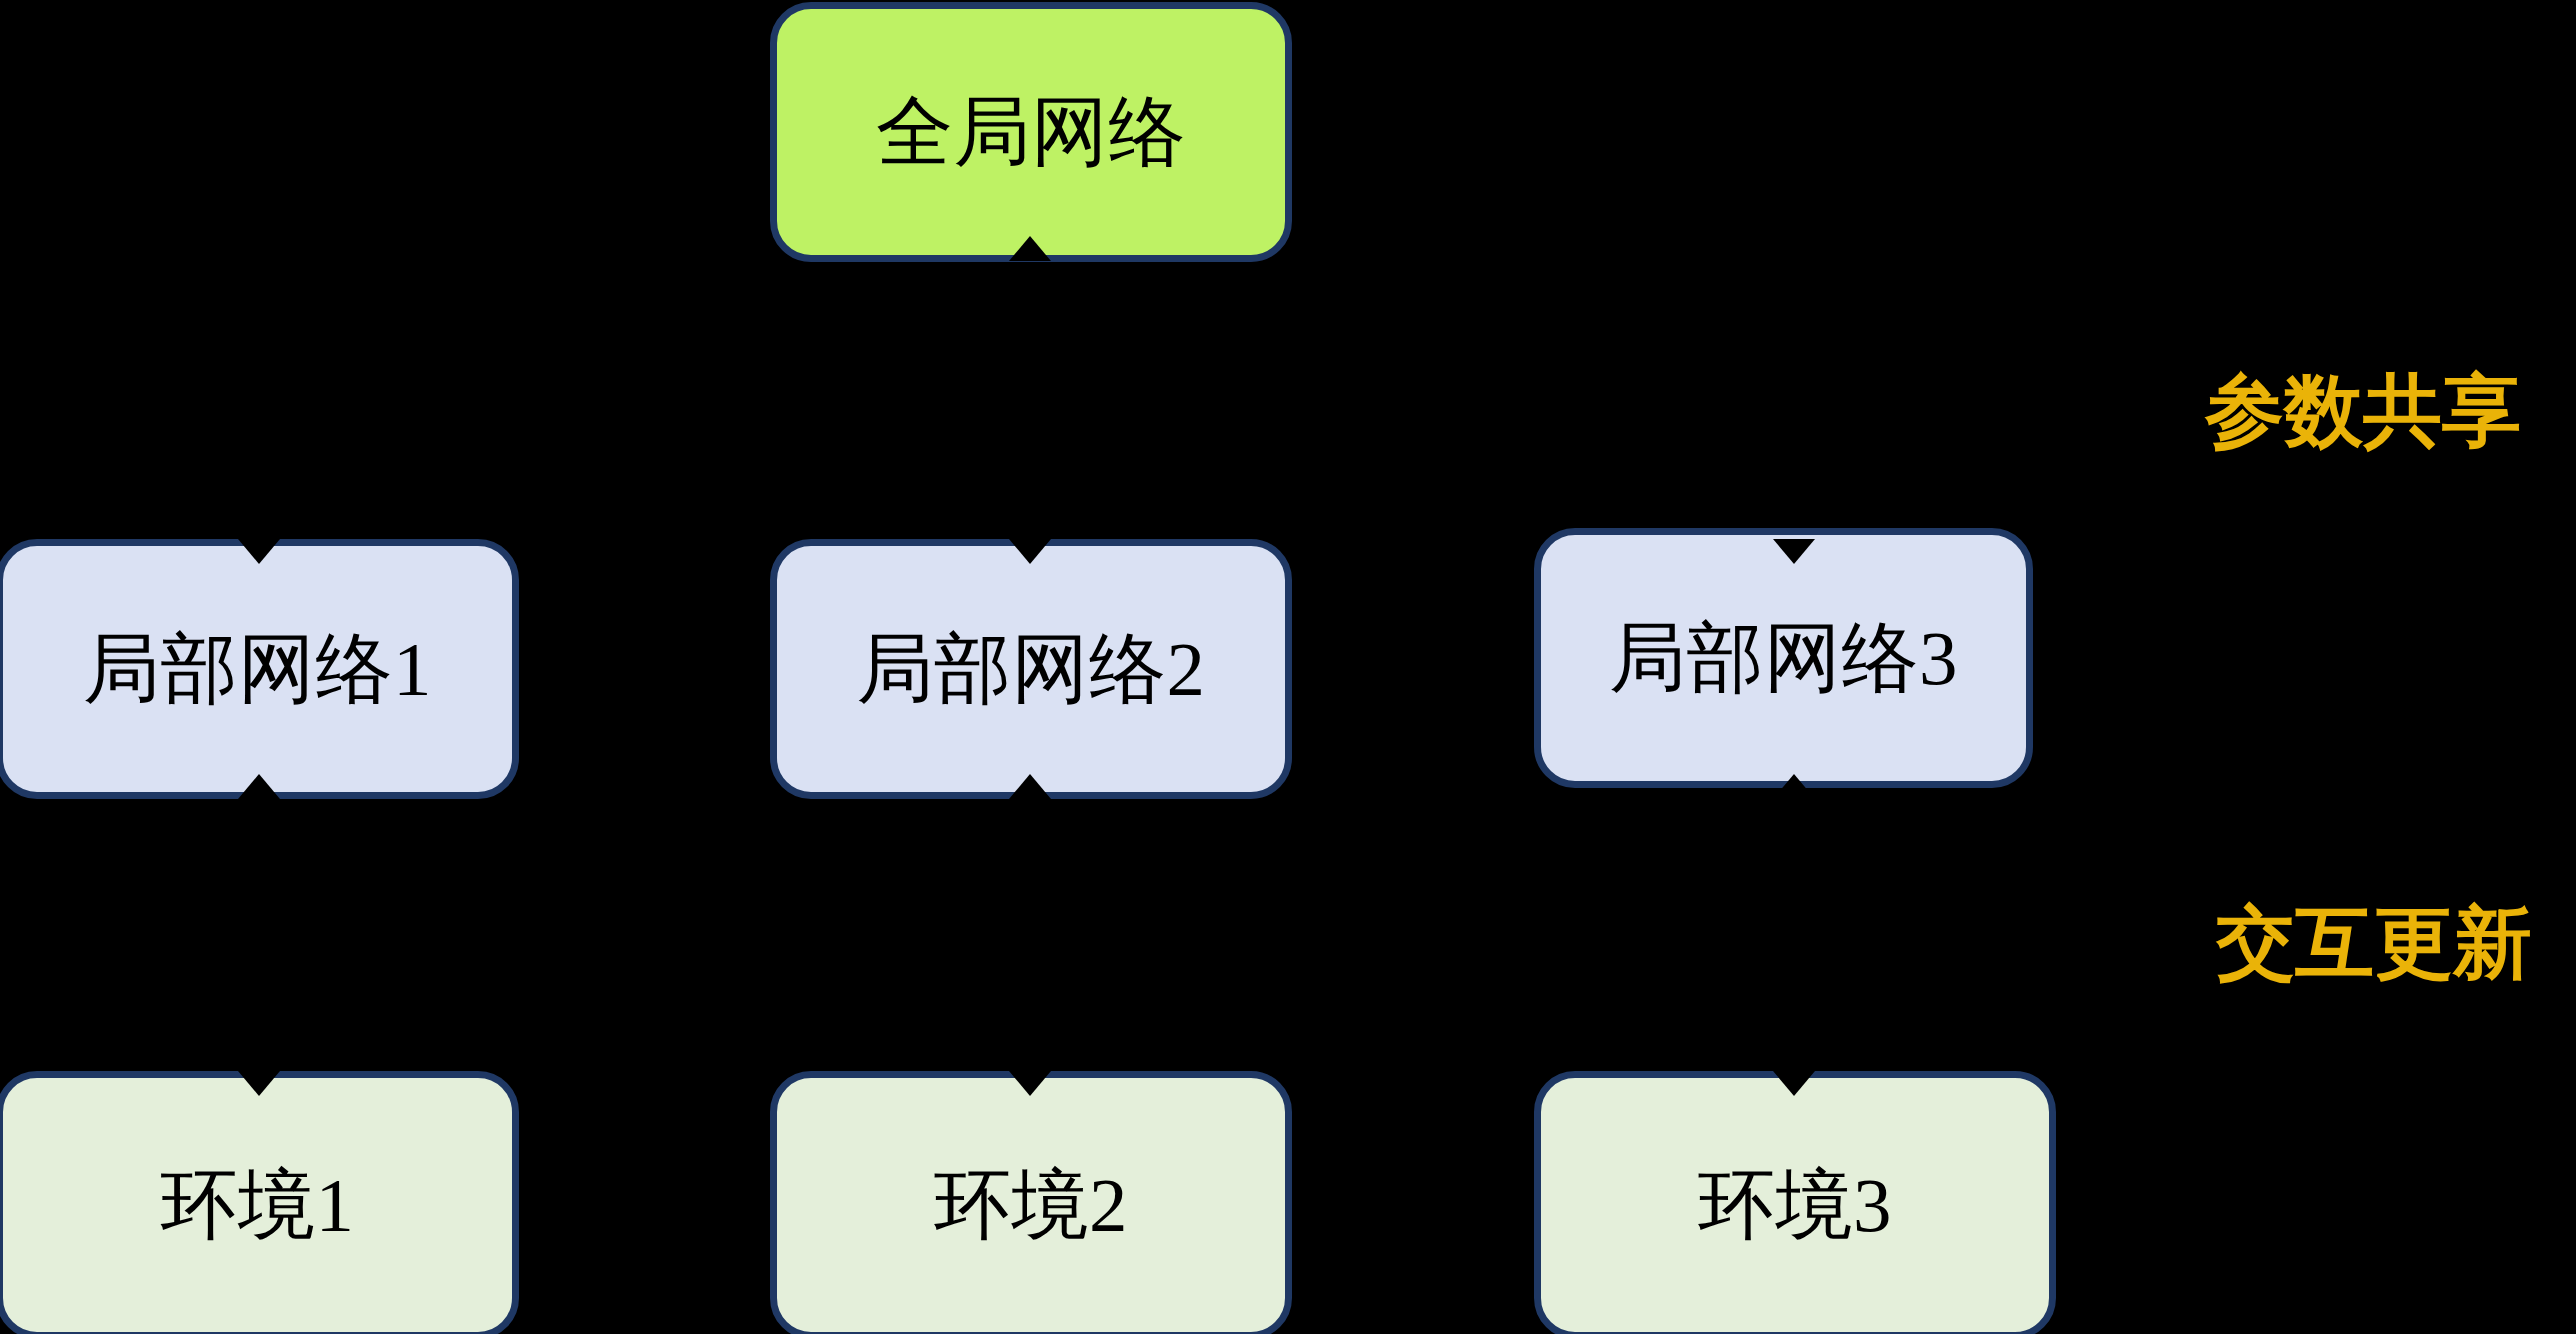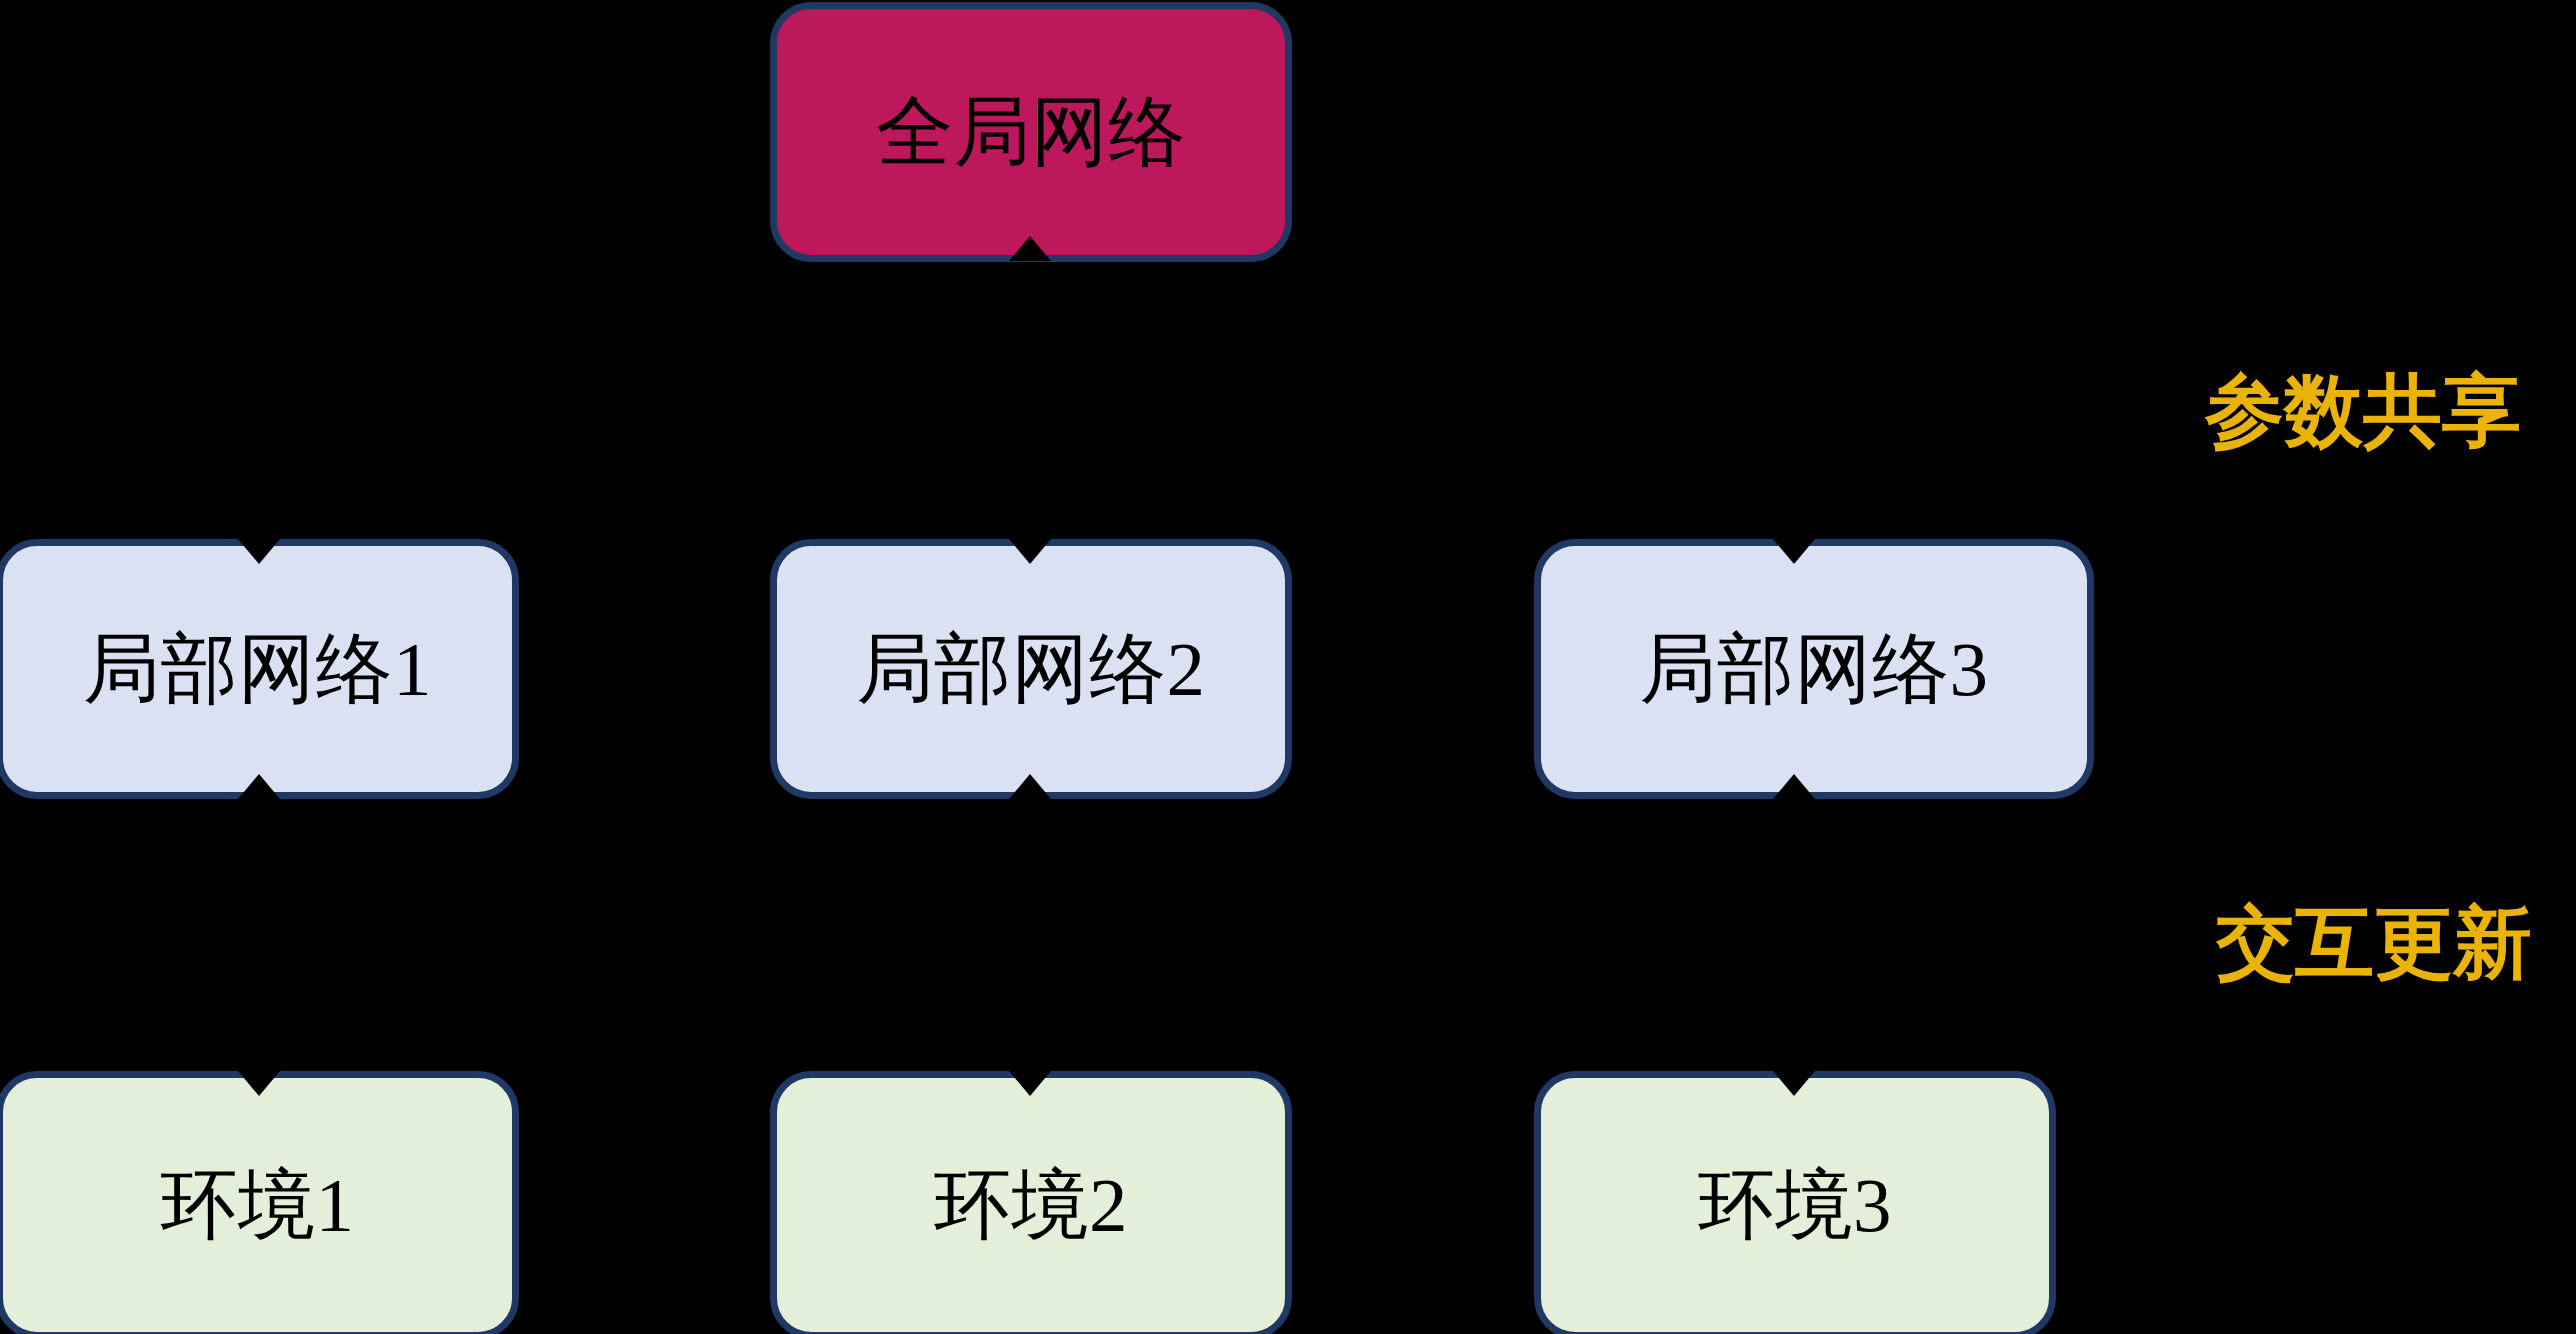--- a/index.html
+++ b/index.html
@@ -25,21 +25,21 @@
     justify-content: center;
     z-index: 3;
   }
   .node-label {
     font-size: 77px;
     line-height: 1;
     color: #000000;
     white-space: nowrap;
     letter-spacing: 0.5px;
   }
-  .fill-global { background: #be185d; align-items: center; }
+  .fill-global { background: #bef264; align-items: center; }
   .fill-local  { background: #dae1f3; }
   .fill-env    { background: #e4efda; }
 
   
   .edge {
     position: absolute;
     background: #000000;
     z-index: 1;
   }
   .edge-v { width: 5.9px; }
@@ -110,21 +110,21 @@
   </div>
 
   <div class="node fill-local" style="left:-3.9px; top:539px; width:523px; height:260px;">
     <span class="node-label">局部网络1</span>
   </div>
 
   <div class="node fill-local" style="left:770px; top:539px; width:522px; height:260px;">
     <span class="node-label">局部网络2</span>
   </div>
 
-  <div class="node fill-local" style="left:1534px; top:539px; width:560px; height:260px;">
+  <div class="node fill-local" style="left:1534px; top:528px; width:499px; height:260px;">
     <span class="node-label">局部网络3</span>
   </div>
 
   <div class="node fill-env" style="left:-3.9px; top:1071px; width:523px; height:268px;">
     <span class="node-label">环境1</span>
   </div>
 
   <div class="node fill-env" style="left:770px; top:1071px; width:522px; height:268px;">
     <span class="node-label">环境2</span>
   </div>

